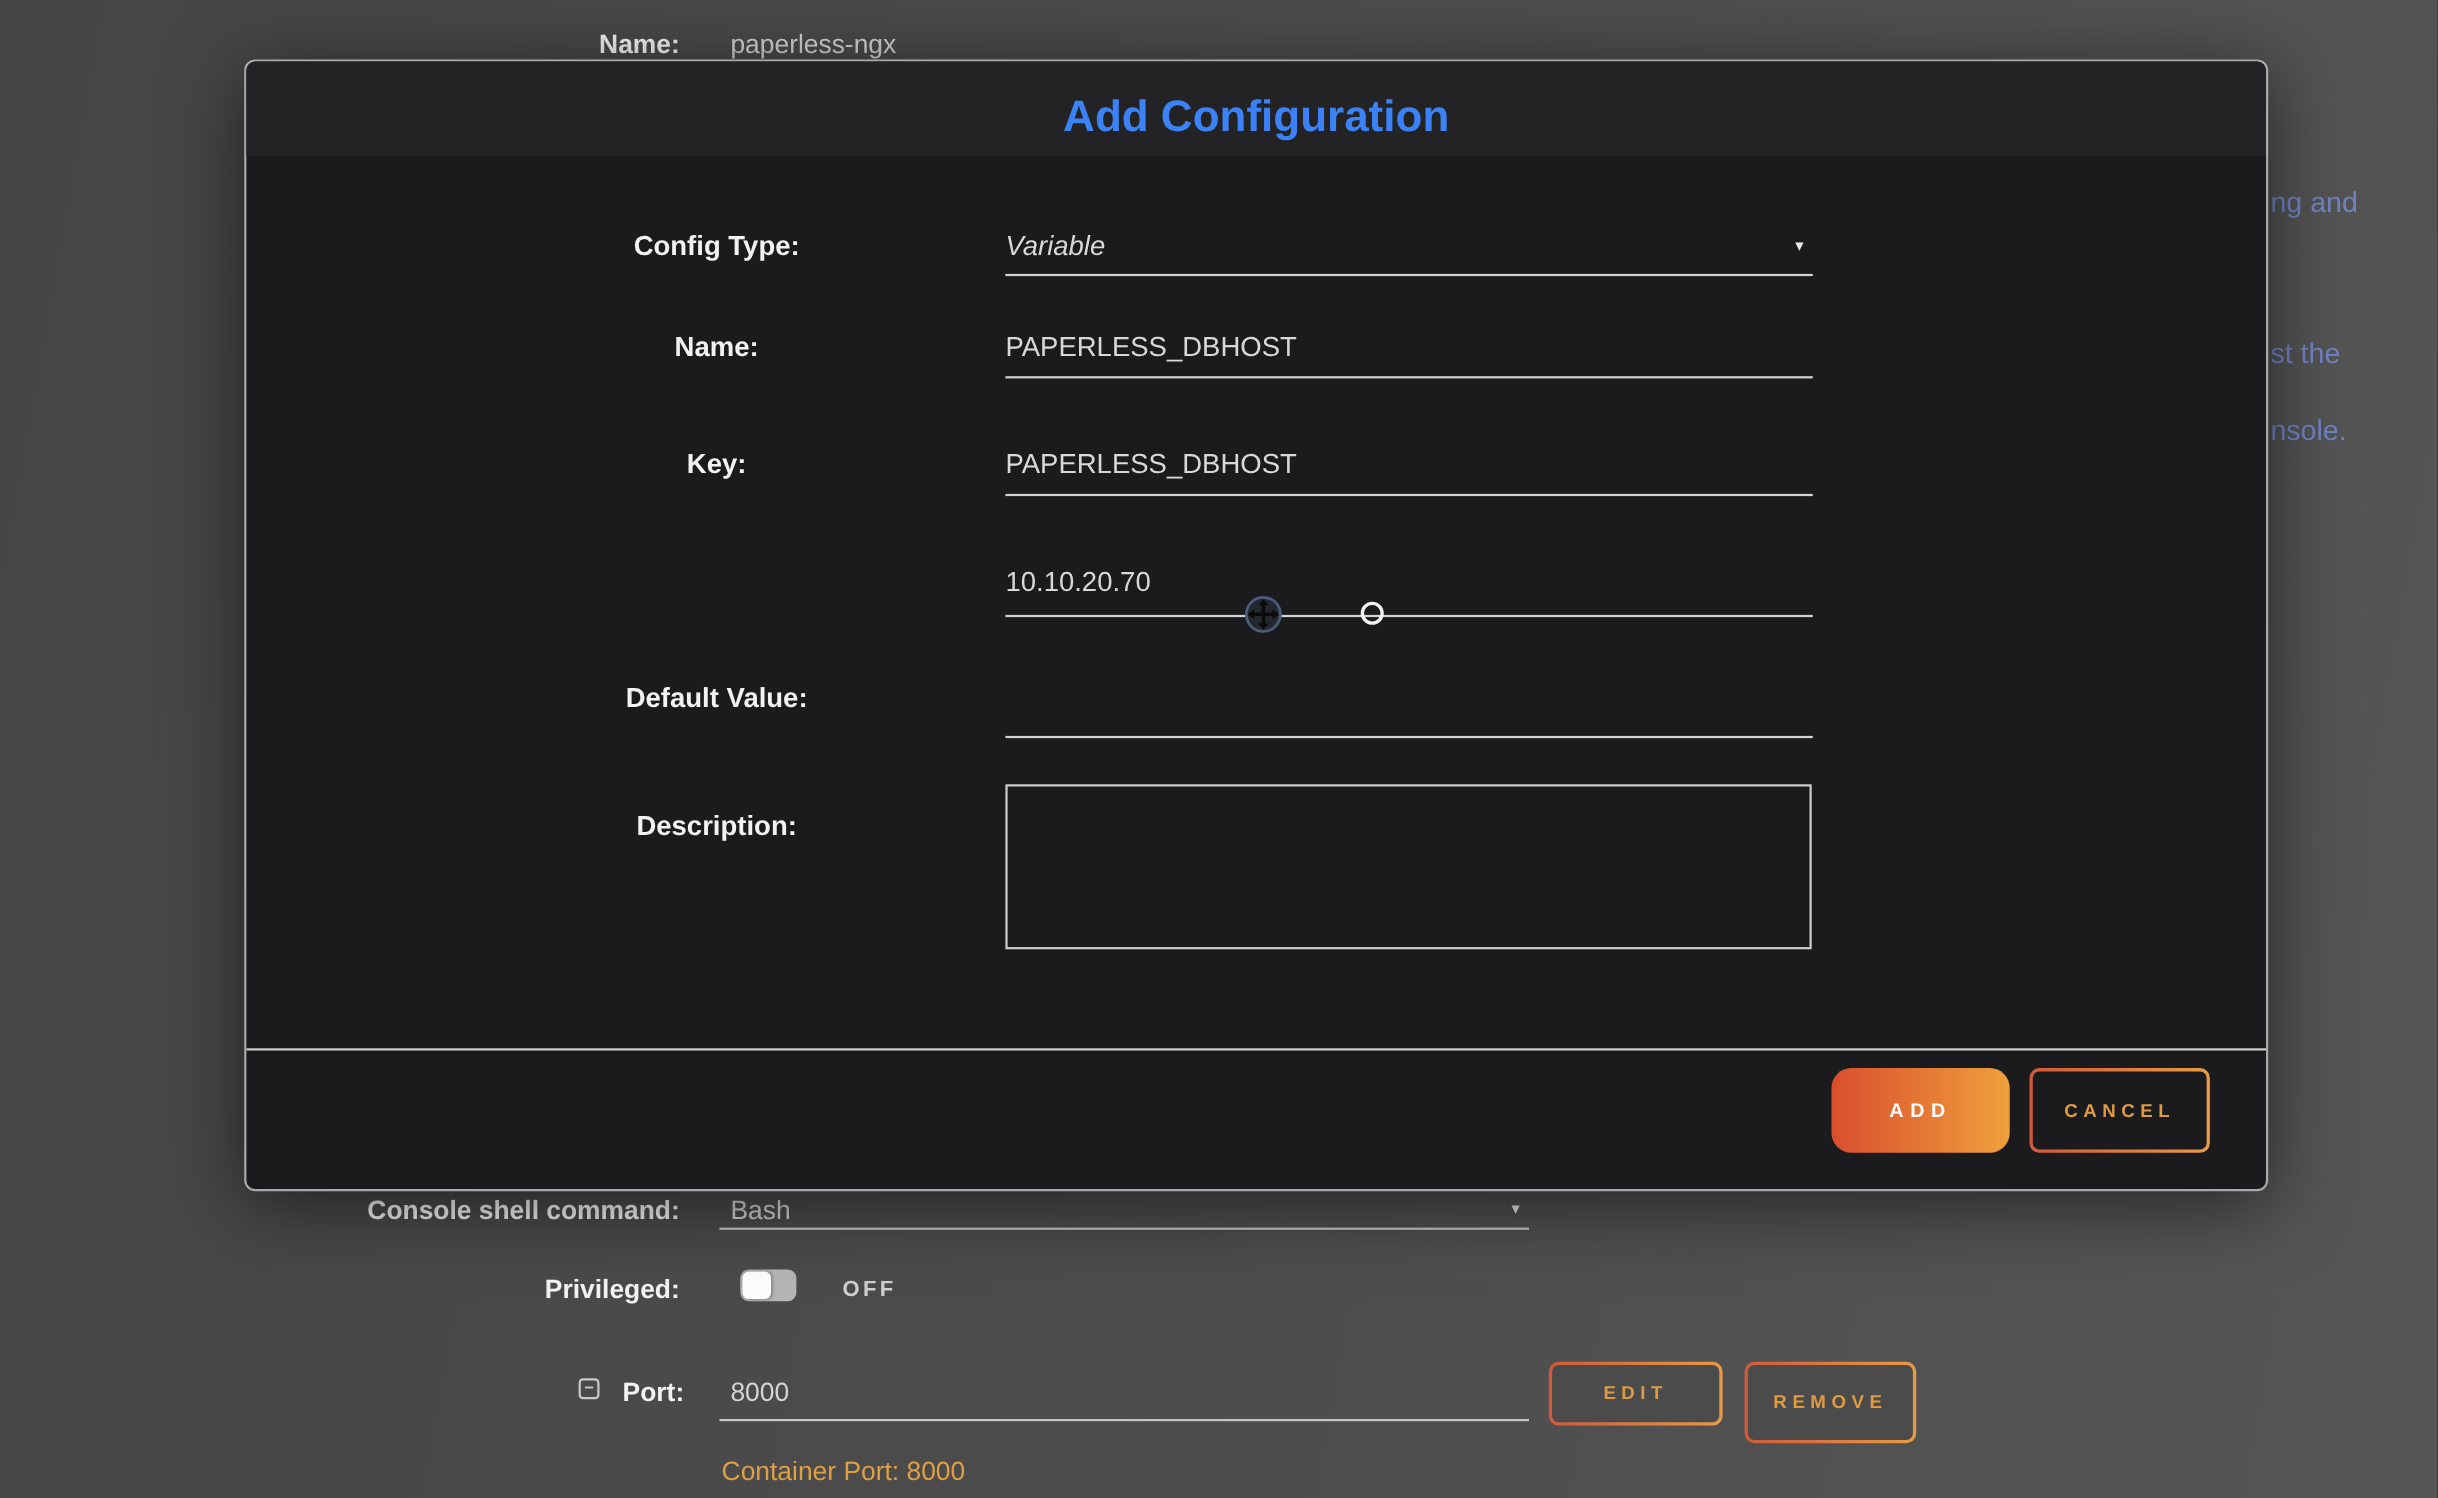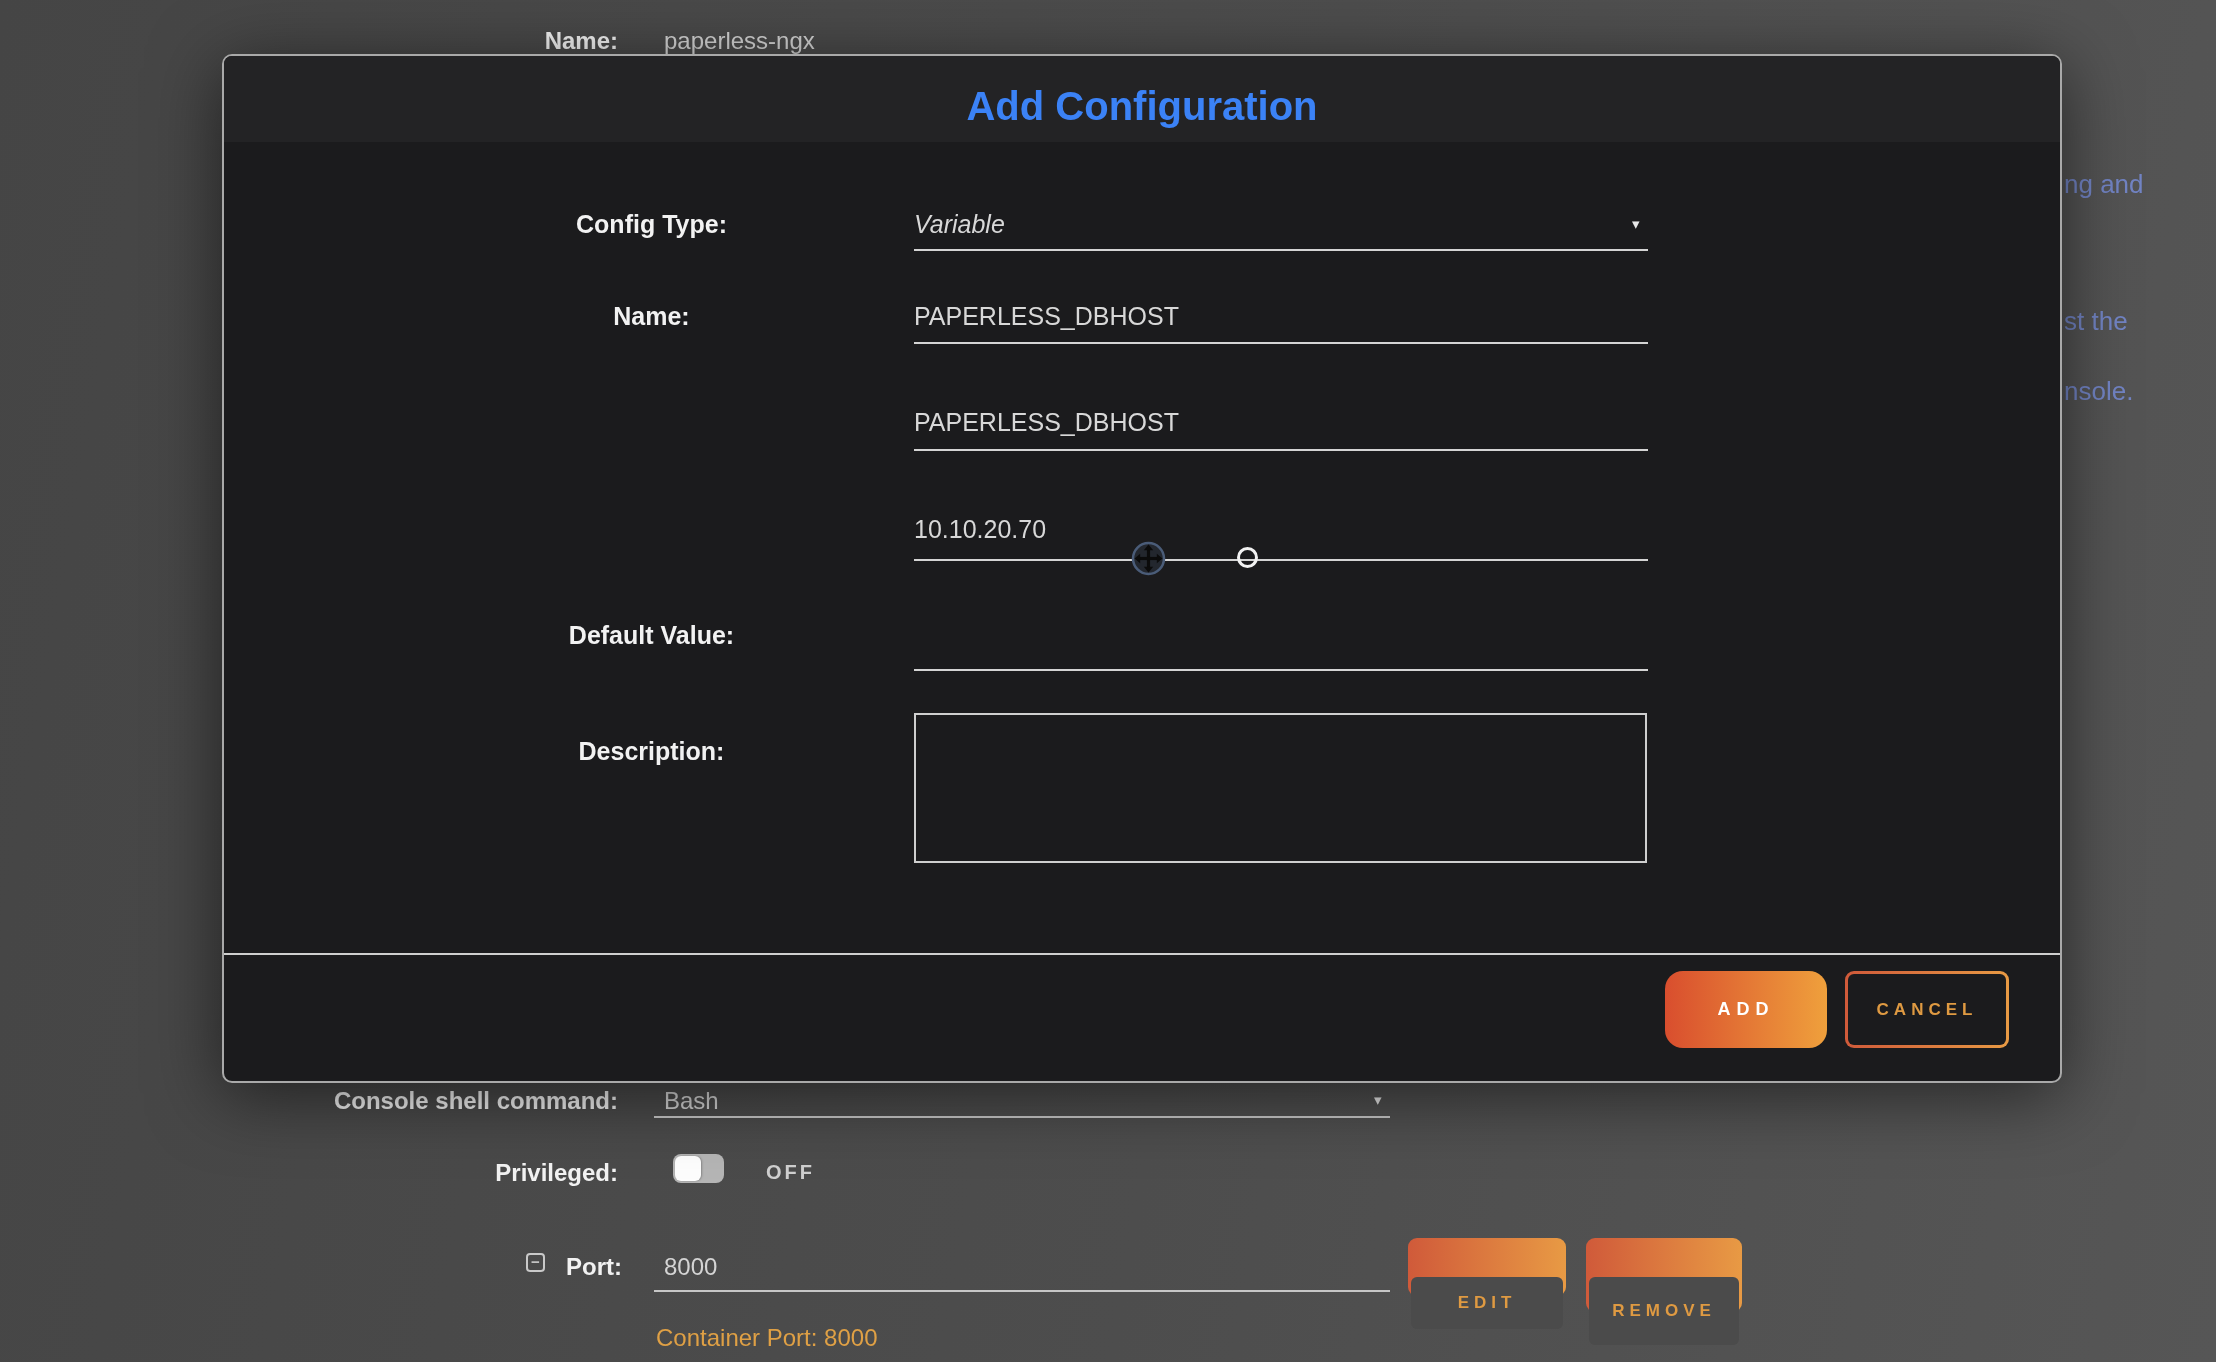--- a/index.html
+++ b/index.html
@@ -70,21 +70,21 @@
     position: absolute;
     background: linear-gradient(90deg, #d05a3a 0%, #e89a44 100%);
     border-radius: 9px; padding: 3px;
   }
   .grad-outline .inner {
     width: 100%; height: 100%;
     border-radius: 6px;
     display: flex; align-items: center; justify-content: center;
     color: #df9a42; font-size: 17px; font-weight: bold; letter-spacing: 5px;
   }
-  .grad-outline .inner.on-page { background: #4b4b4b; margin-top: 36px; }
+  .grad-outline .inner.on-page { background: #4b4b4b; }
   .grad-outline .inner.on-modal { background: #1b1b1d; }
 
   .port-hint {
     position: absolute; left: 656px; top: 1324px;
     color: #dfa045; font-size: 24px;
   }
 
   
   #modal {
     position: absolute; left: 222px; top: 54px;
@@ -210,20 +210,21 @@
 
     <div class="m-label" style="top:147px;">Config Type:</div>
     <div class="m-select-value" style="top:147px;font-style:italic;">Variable</div>
     <div class="dd-arrow" style="left:1408px; top:160px;">▾</div>
     <div class="m-underline" style="top:193px;"></div>
 
     <div class="m-label" style="top:239px;">Name:</div>
     <input class="m-input" style="top: 239px;" type="text" value="PAPERLESS_DBHOST">
     <div class="m-underline" style="top:286px;"></div>
 
+    <div class="m-label" style="top:345px;">Key:</div>
     <input class="m-input" style="top: 345px;" type="text" value="PAPERLESS_DBHOST">
     <div class="m-underline" style="top:393px;"></div>
 
     <input class="m-input" style="top: 452px;" type="text" value="10.10.20.70">
     <div class="m-underline" style="top:503px;"></div>
 
     <div class="m-label" style="top:558px;">Default Value:</div>
     <input class="m-input" style="top: 558px;" type="text" value="">
     <div class="m-underline" style="top:613px;"></div>
 

